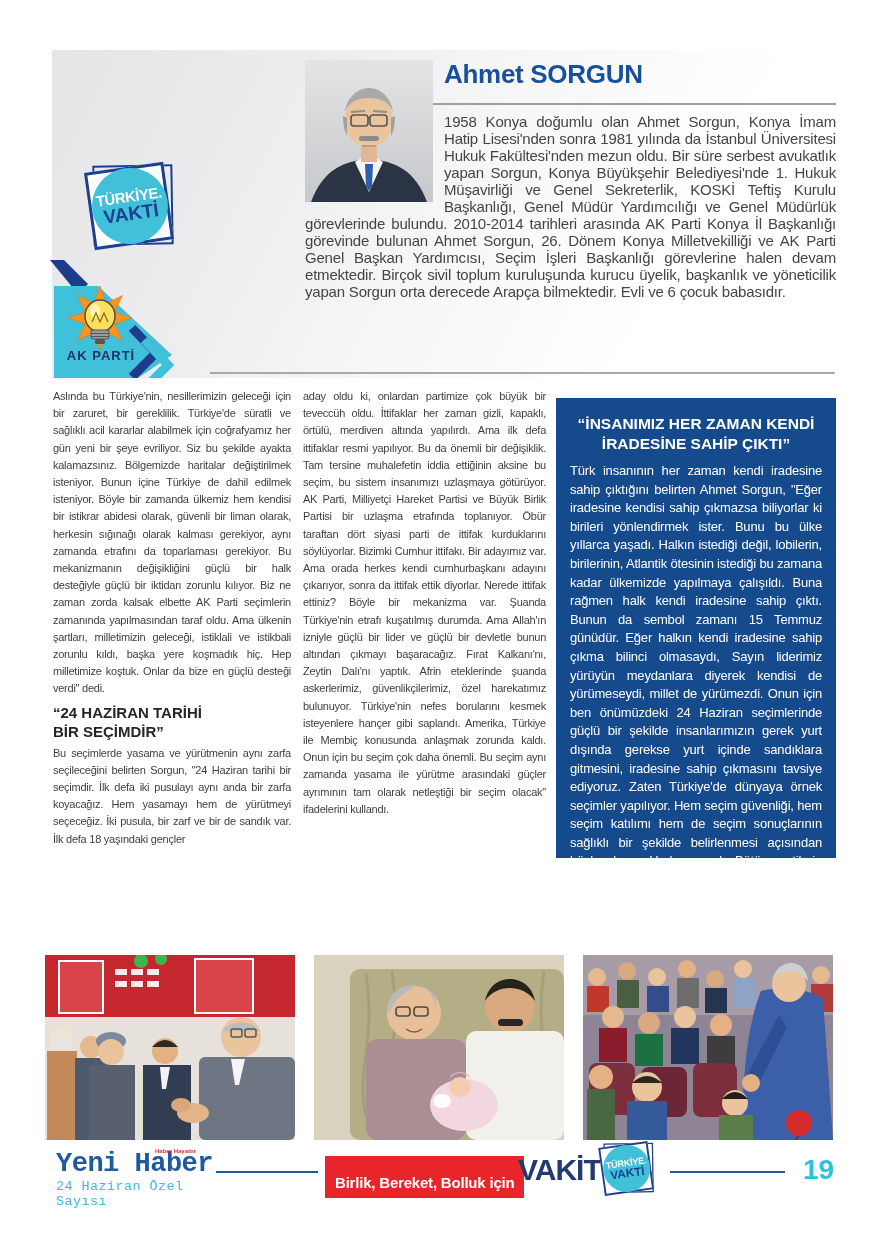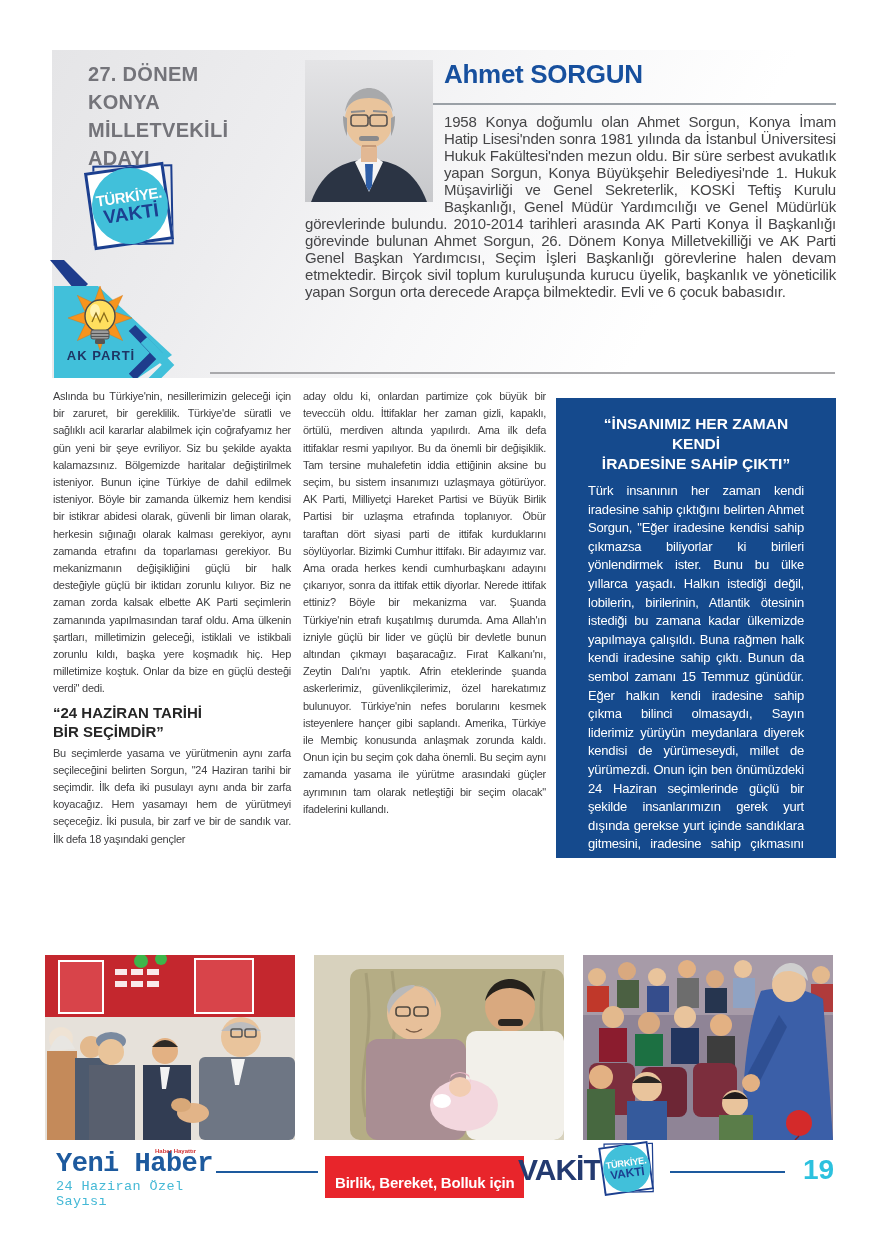--- a/index.html
+++ b/index.html
@@ -42,21 +42,21 @@
   .main-divider { position:absolute; left:210px; top:372px; width:625px; height:2px; background:#a9a9ac; }
   
   .col1 { position:absolute; left:53px; top:388px; width:238px; }
   .col2 { position:absolute; left:303px; top:388px; width:243px; }
   .coltext { font-size:11px; line-height:17.2px; text-align:justify; color:#3f3f41;
     letter-spacing:-.25px; margin:0; }
   .col-heading { font-size:15px; font-weight:bold; color:#262626; text-align:left;
     line-height:19px; margin:5px 0 4px; white-space:pre-line; }
   
   .qbox { position:absolute; left:556px; top:398px; width:280px; height:460px;
-    background:#154a8d; padding:16px 32px; overflow:hidden; }
+    background:#154a8d; padding:16px 14px; overflow:hidden; }
   .qbox-h { color:#fff; font-weight:bold; font-size:15.5px; line-height:20px;
     text-align:center; white-space:pre-line; margin:0 0 8px; }
   .qbox-b { color:#fff; font-size:13px; line-height:18.6px; text-align:justify;
     letter-spacing:-.2px; margin:0; }
   
   .photos { position:absolute; left:45px; top:955px; width:790px; display:flex; gap:19px; }
   .photo { width:250px; height:185px; display:block; }
   
   .yh { position:absolute; left:56px; top:1150px; width:165px;font-family:Liberation Mono, monospace; }
   .yh-name { position:relative; font-size:27px; font-weight:800; color:#1d5a9e;
@@ -74,24 +74,20 @@
     transform-origin:top left; }
   .f-page { position:absolute; left:803px; top:1154px; font-size:28px; font-weight:bold; color:#2cc1de; }
 </style>
 </head>
 <body>
 
 <div class="page">
 
   <div class="top-band"></div>
 
-  <div class="candidacy">27. DÖNEM
-KONYA
-MİLLETVEKİLİ
-ADAYI</div>
 
   <div class="h-tvlogo">
     <div class="tvlogo">
       <div class="tv-frame2"></div>
       <div class="tv-frame"></div>
       <div class="tv-circle">
         <span class="tv-l1">TÜRKİYE.</span>
         <span class="tv-l2">VAKTİ</span>
       </div>
     </div>

